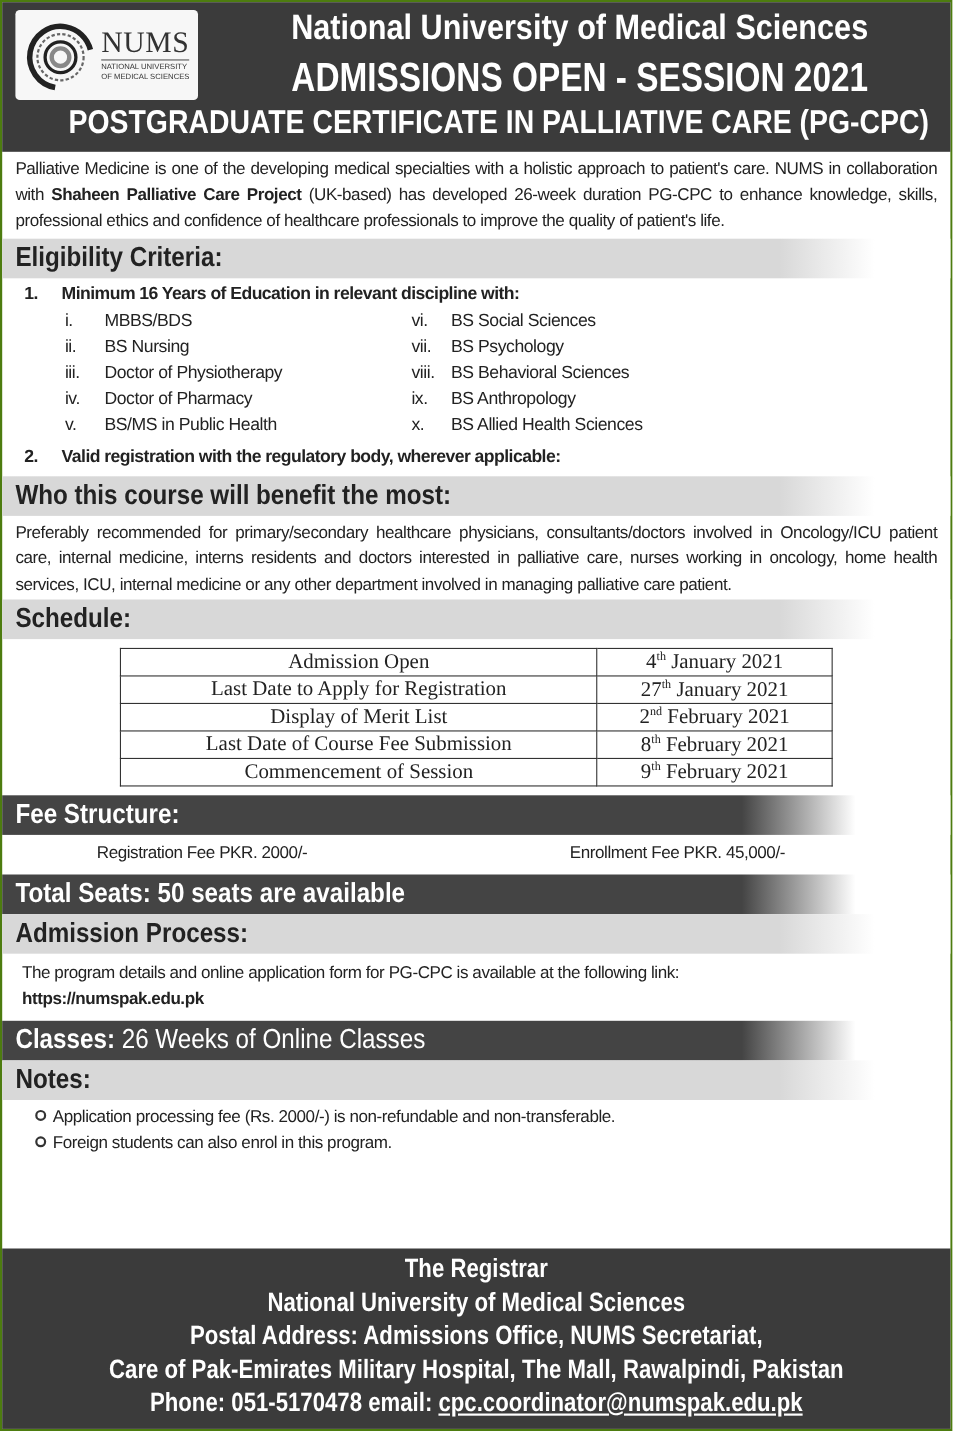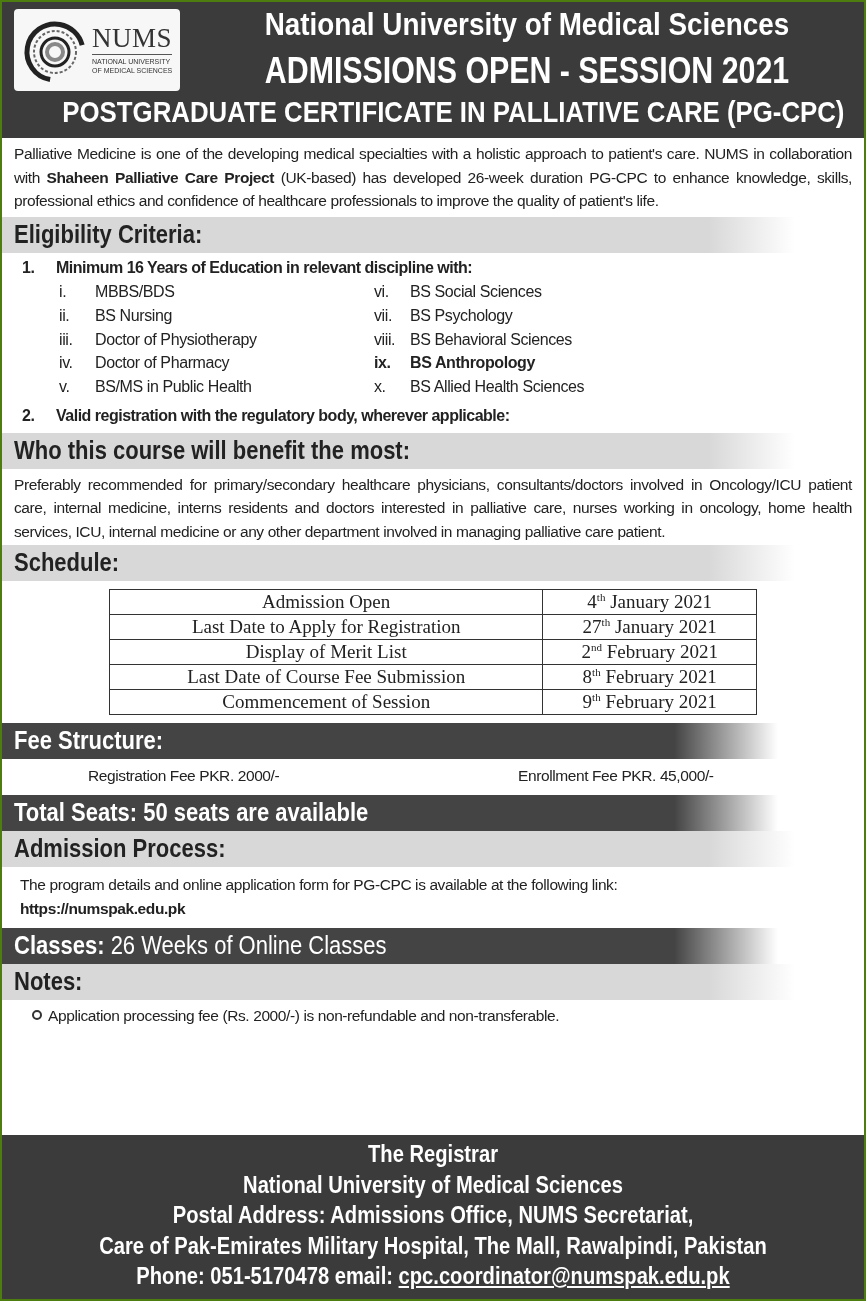--- a/index.html
+++ b/index.html
@@ -68,21 +68,21 @@
 
     <span class="item" style="left:57px;top:30px;"><span class="num">i.</span><span>MBBS/BDS</span></span>
     <span class="item" style="left:57px;top:54px;"><span class="num">ii.</span><span>BS Nursing</span></span>
     <span class="item" style="left:57px;top:78px;"><span class="num">iii.</span><span>Doctor of Physiotherapy</span></span>
     <span class="item" style="left:57px;top:101px;"><span class="num">iv.</span><span>Doctor of Pharmacy</span></span>
     <span class="item" style="left:57px;top:125px;"><span class="num">v.</span><span>BS/MS in Public Health</span></span>
 
     <span class="item" style="left:372px;top:30px;"><span class="num">vi.</span><span>BS Social Sciences</span></span>
     <span class="item" style="left:372px;top:54px;"><span class="num">vii.</span><span>BS Psychology</span></span>
     <span class="item" style="left:372px;top:78px;"><span class="num">viii.</span><span>BS Behavioral Sciences</span></span>
-    <span class="item" style="left:372px;top:101px;font-weight:bold;"><span class="num">ix.</span><span>BS Anthropology</span></span>
+    <span class="item" style="left:372px;top:101px;"><span class="num">ix.</span><span>BS Anthropology</span></span>
     <span class="item" style="left:372px;top:125px;"><span class="num">x.</span><span>BS Allied Health Sciences</span></span>
 
     <span class="h" style="left:20px;top:154px;">2.</span>
     <span class="h" style="left:54px;top:154px;">Valid registration with the regulatory body, wherever applicable:</span>
   </div>
 
   <div class="band light" style="margin-top:0;">
     <span class="lbl">Who this course will benefit the most:</span>
   </div>
   <div class="para">Preferably recommended for primary/secondary healthcare physicians, consultants/doctors involved in Oncology/ICU patient care, internal medicine, interns residents and doctors interested in palliative care, nurses working in oncology, home health services, ICU, internal medicine or any other department involved in managing palliative care patient.</div>
@@ -135,20 +135,21 @@
   </div>
 
   <div class="band dark" style="margin-top:8px;">
     <span class="lbl"><span>Classes:</span><span class="norm"> 26 Weeks of Online Classes</span></span>
   </div>
   <div class="band light" style="margin-top:0;">
     <span class="lbl">Notes:</span>
   </div>
   <div class="bullets">
     <div>Application processing fee (Rs. 2000/-) is non-refundable and non-transferable.</div>
+    <div>Foreign students can also enrol in this program.</div>
   </div>
 
   <div class="footer">
     <div>The Registrar</div>
     <div>National University of Medical Sciences</div>
     <div>Postal Address: Admissions Office, NUMS Secretariat,</div>
     <div>Care of Pak-Emirates Military Hospital, The Mall, Rawalpindi, Pakistan</div>
     <div><span>Phone: 051-5170478 email: </span><a>cpc.coordinator@numspak.edu.pk</a></div>
   </div>
 </div>

